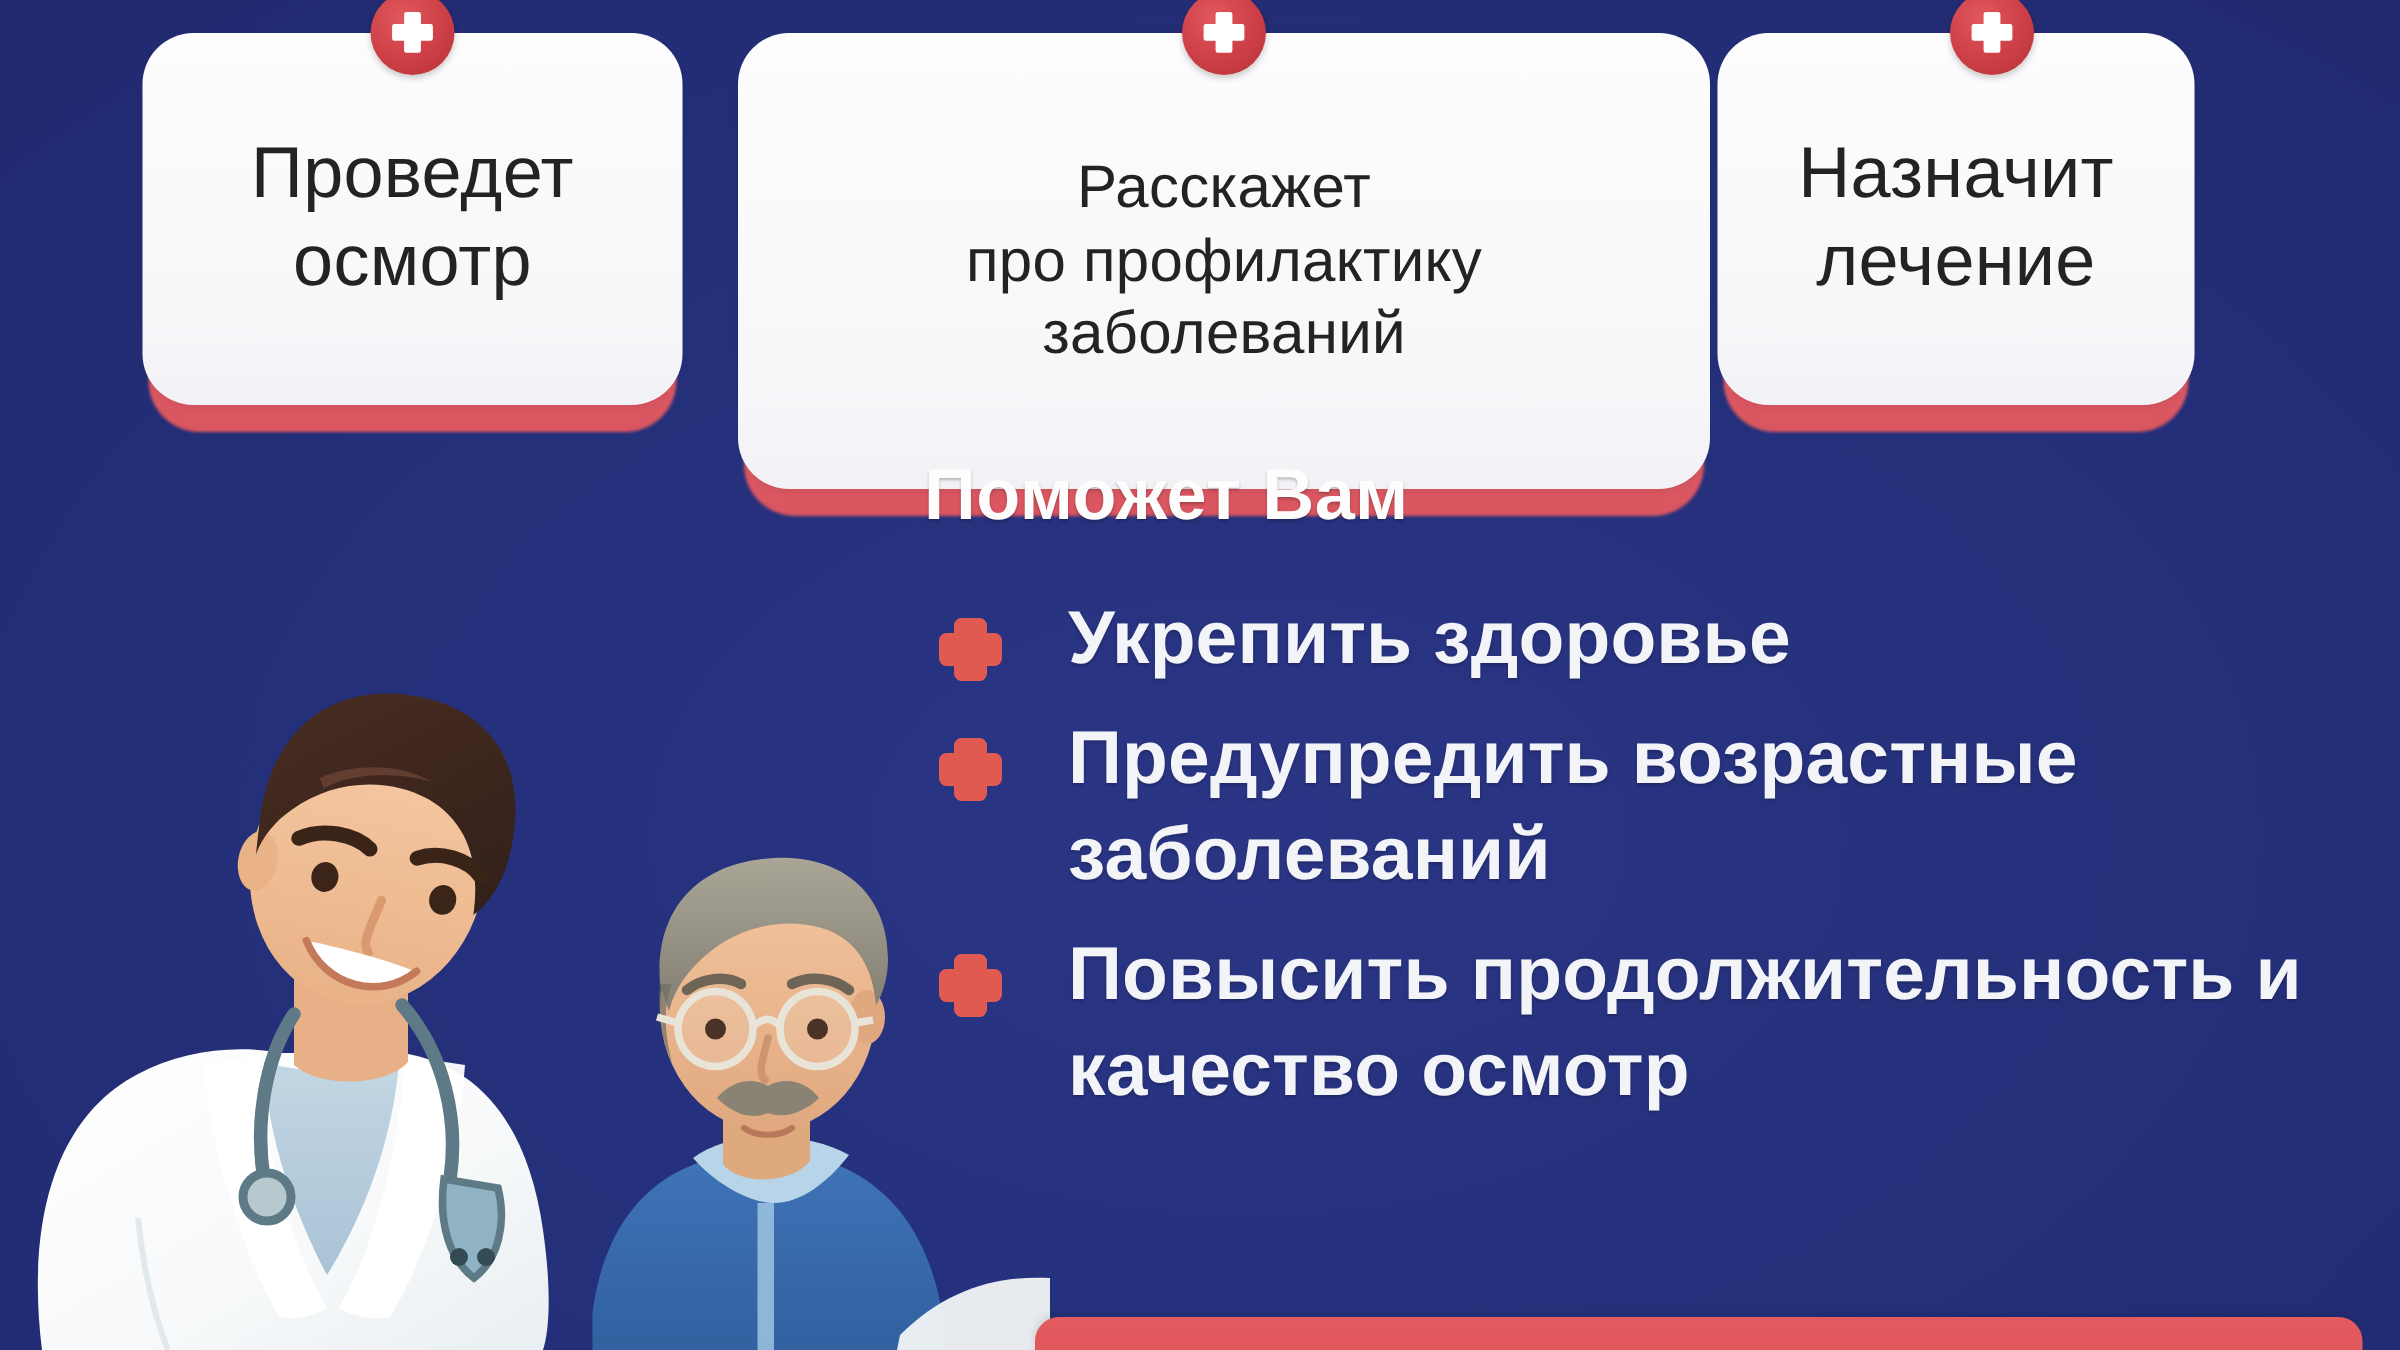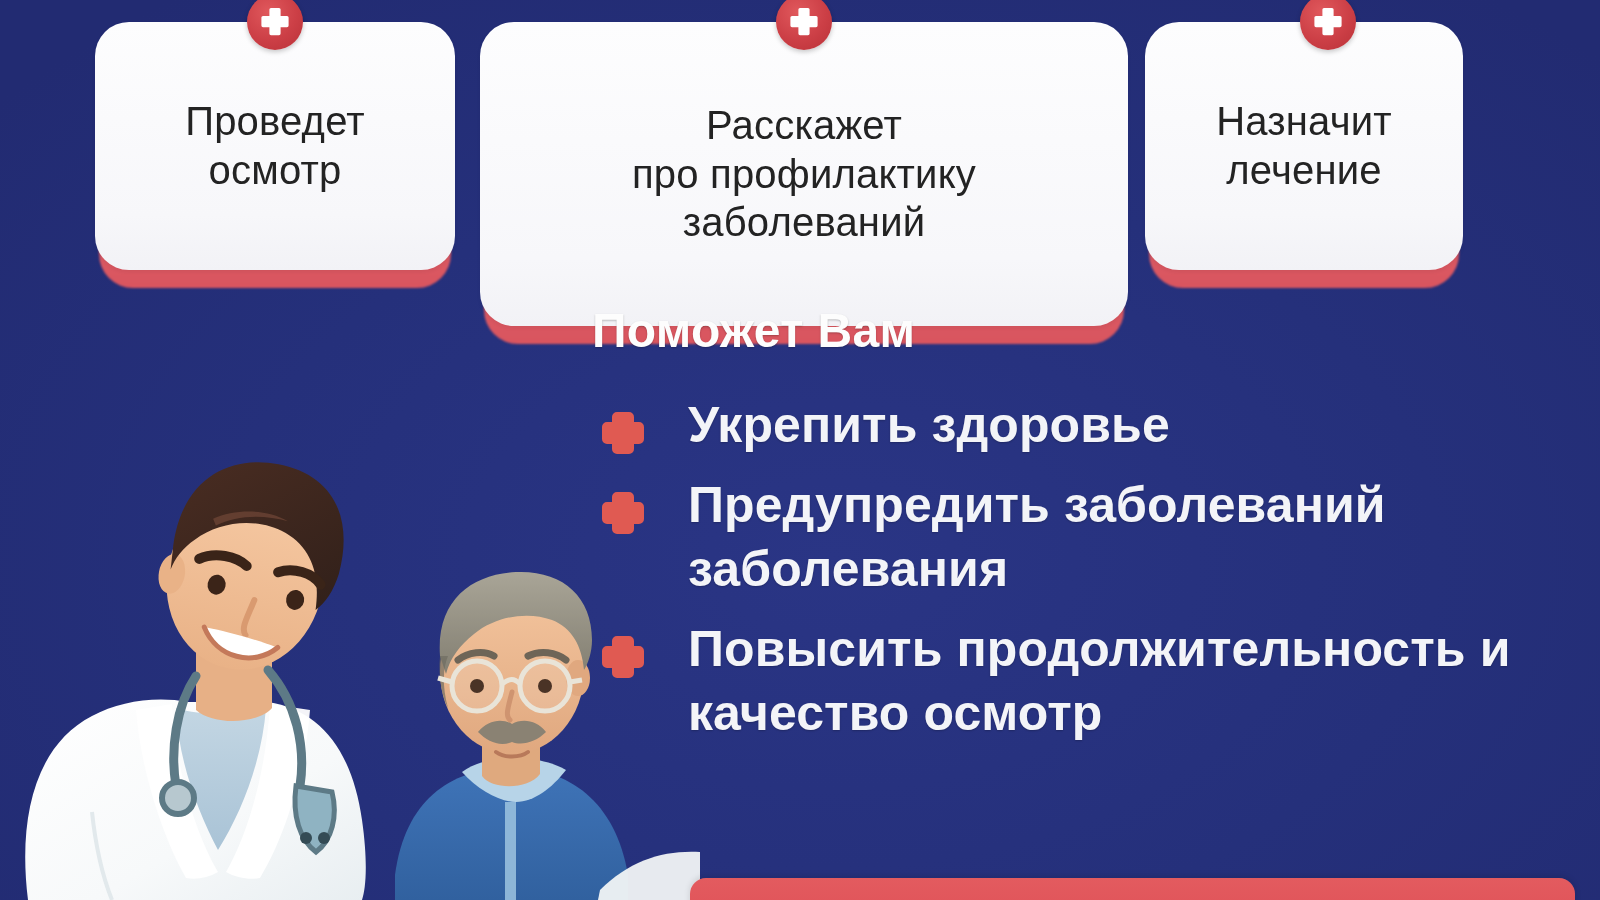--- a/index.html
+++ b/index.html
@@ -24,40 +24,40 @@
     left:690px;top:878px;width:885px;height:40px;
     background:linear-gradient(180deg,#e35b5f 0%, #e1565b 60%, #d9484f 100%);
     border-radius:16px 16px 0 0;
     box-shadow:0 -2px 6px rgba(0,0,0,.12);
   }
 
   
   .cards{position:absolute;left:0;top:0;width:1600px;height:300px;}
   .card-wrap{position:absolute;top:22px;}
   .card-wrap.c1{left:95px;width:360px;height:248px;}
-  .card-wrap.c2{left:480px;width:648px;height:304px;text-decoration:underline;}
+  .card-wrap.c2{left:492px;width:648px;height:304px;text-decoration:underline;}
   .card-wrap.c3{left:1145px;width:318px;height:248px;text-decoration:underline;}
 
   .card-shadow{
     position:absolute;left:4px;right:4px;top:14px;bottom:-18px;
     background:linear-gradient(180deg,#e9757c 0%,#d9555f 100%);
     border-radius:34px;
     filter:blur(1.2px);
   }
   .card{
     position:absolute;inset:0;
     background:linear-gradient(180deg,#fdfdfe 0%,#f7f7fa 78%,#f2f2f6 100%);
     border-radius:34px;
     display:flex;align-items:center;justify-content:center;
     text-align:center;
     box-shadow:0 2px 4px rgba(0,0,0,.06);
   }
   .card-text{
     color:#232323;
-    font-size:40px;
+    font-size:48px;
     line-height:1.22;
     font-weight:400;
     letter-spacing:.2px;
     padding:0 22px;
     white-space:pre-line;
   }
   .card-wrap.c2 .card-text{font-size:40px;}
 
   
   .badge{
@@ -67,21 +67,21 @@
     background:radial-gradient(circle at 38% 32%, #e0585c 0%, #cc3f46 55%, #b93138 100%);
     box-shadow:0 2px 5px rgba(0,0,0,.22);
     z-index:3;
   }
   .card-wrap.c1 .badge{left:152px;}
   .card-wrap.c2 .badge{left:296px;}
   .card-wrap.c3 .badge{left:155px;}
   .badge svg{position:absolute;left:11px;top:11px;}
 
   
-  .panel{position:absolute;left:592px;top:306px;width:980px;}
+  .panel{position:absolute;left:616px;top:306px;width:980px;}
   .panel h2{
     margin:0;
     color:#fdfdfd;
     font-size:48px;
     font-weight:700;
     letter-spacing:.3px;
     line-height:1.06;
     text-shadow:0 1px 2px rgba(0,0,0,.25);
   }
   ul.benefits{list-style:none;margin:36px 0 0 0;padding:0;}
@@ -291,21 +291,21 @@
         </span>
         <span>Укрепить здоровье</span>
       </li>
 
       <li>
         <span class="cross">
           <svg width="46" height="46" viewBox="0 0 46 46" xmlns="http://www.w3.org/2000/svg">
             <path d="M17 2 h12 a5 5 0 0 1 5 5 v5 h5 a5 5 0 0 1 5 5 v12 a5 5 0 0 1 -5 5 h-5 v5 a5 5 0 0 1 -5 5 h-12 a5 5 0 0 1 -5 -5 v-5 h-5 a5 5 0 0 1 -5 -5 v-12 a5 5 0 0 1 5 -5 h5 v-5 a5 5 0 0 1 5 -5 Z" fill="#e05a52"></path>
           </svg>
         </span>
-        <span>Предупредить заболеваний заболевания</span>
+        <span>Предупредить возрастные заболеваний</span>
       </li>
 
       <li>
         <span class="cross">
           <svg width="46" height="46" viewBox="0 0 46 46" xmlns="http://www.w3.org/2000/svg">
             <path d="M17 2 h12 a5 5 0 0 1 5 5 v5 h5 a5 5 0 0 1 5 5 v12 a5 5 0 0 1 -5 5 h-5 v5 a5 5 0 0 1 -5 5 h-12 a5 5 0 0 1 -5 -5 v-5 h-5 a5 5 0 0 1 -5 -5 v-12 a5 5 0 0 1 5 -5 h5 v-5 a5 5 0 0 1 5 -5 Z" fill="#e05a52"></path>
           </svg>
         </span>
         <span>Повысить продолжительность и качество осмотр</span>
       </li>

